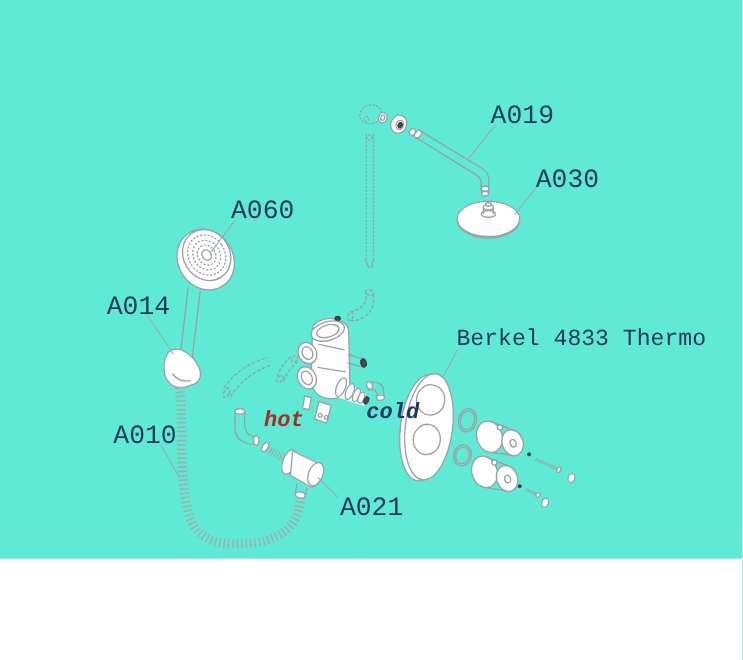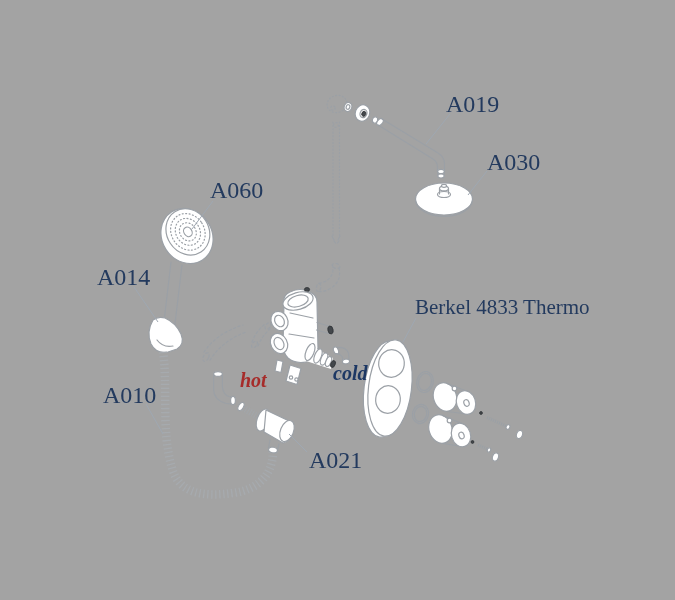--- a/index.html
+++ b/index.html
@@ -1,17 +1,17 @@
 <!DOCTYPE html>
 <html><head>
 <meta charset="utf-8">
 <style>
   html,body{margin:0;padding:0;background:#ffffff;}
-  .stage{position:relative;width:675px;height:600px;background:#a3a3a3;
-         font-family:Liberation Serif, serif;overflow:hidden;}
+  .stage{position:relative;width:675px;height:508px;background:#5eead4;
+         font-family:Liberation Mono, monospace;overflow:hidden;}
   svg{display:block;}
   .ln{fill:none;stroke:#9ba0a6;stroke-width:1.2;stroke-linecap:round;stroke-linejoin:round;}
   .lnw{fill:#ffffff;stroke:#9ba0a6;stroke-width:1.2;stroke-linejoin:round;}
   .fillw{fill:#ffffff;stroke:none;}
   .dot{stroke-dasharray:1 2.4;}
   .dash{stroke-dasharray:2.2 2.6;}
   .rib{fill:none;stroke:#a6aaae;stroke-width:8.5;stroke-dasharray:1.3 2.7;}
   .thr{fill:none;stroke:#a2a6aa;stroke-width:7;stroke-dasharray:1 1.7;}
   .scr{fill:none;stroke:#9aa0a6;stroke-width:3.2;stroke-dasharray:1 1.2;}
   .dark{fill:#43474b;stroke:#303336;stroke-width:0.8;}

